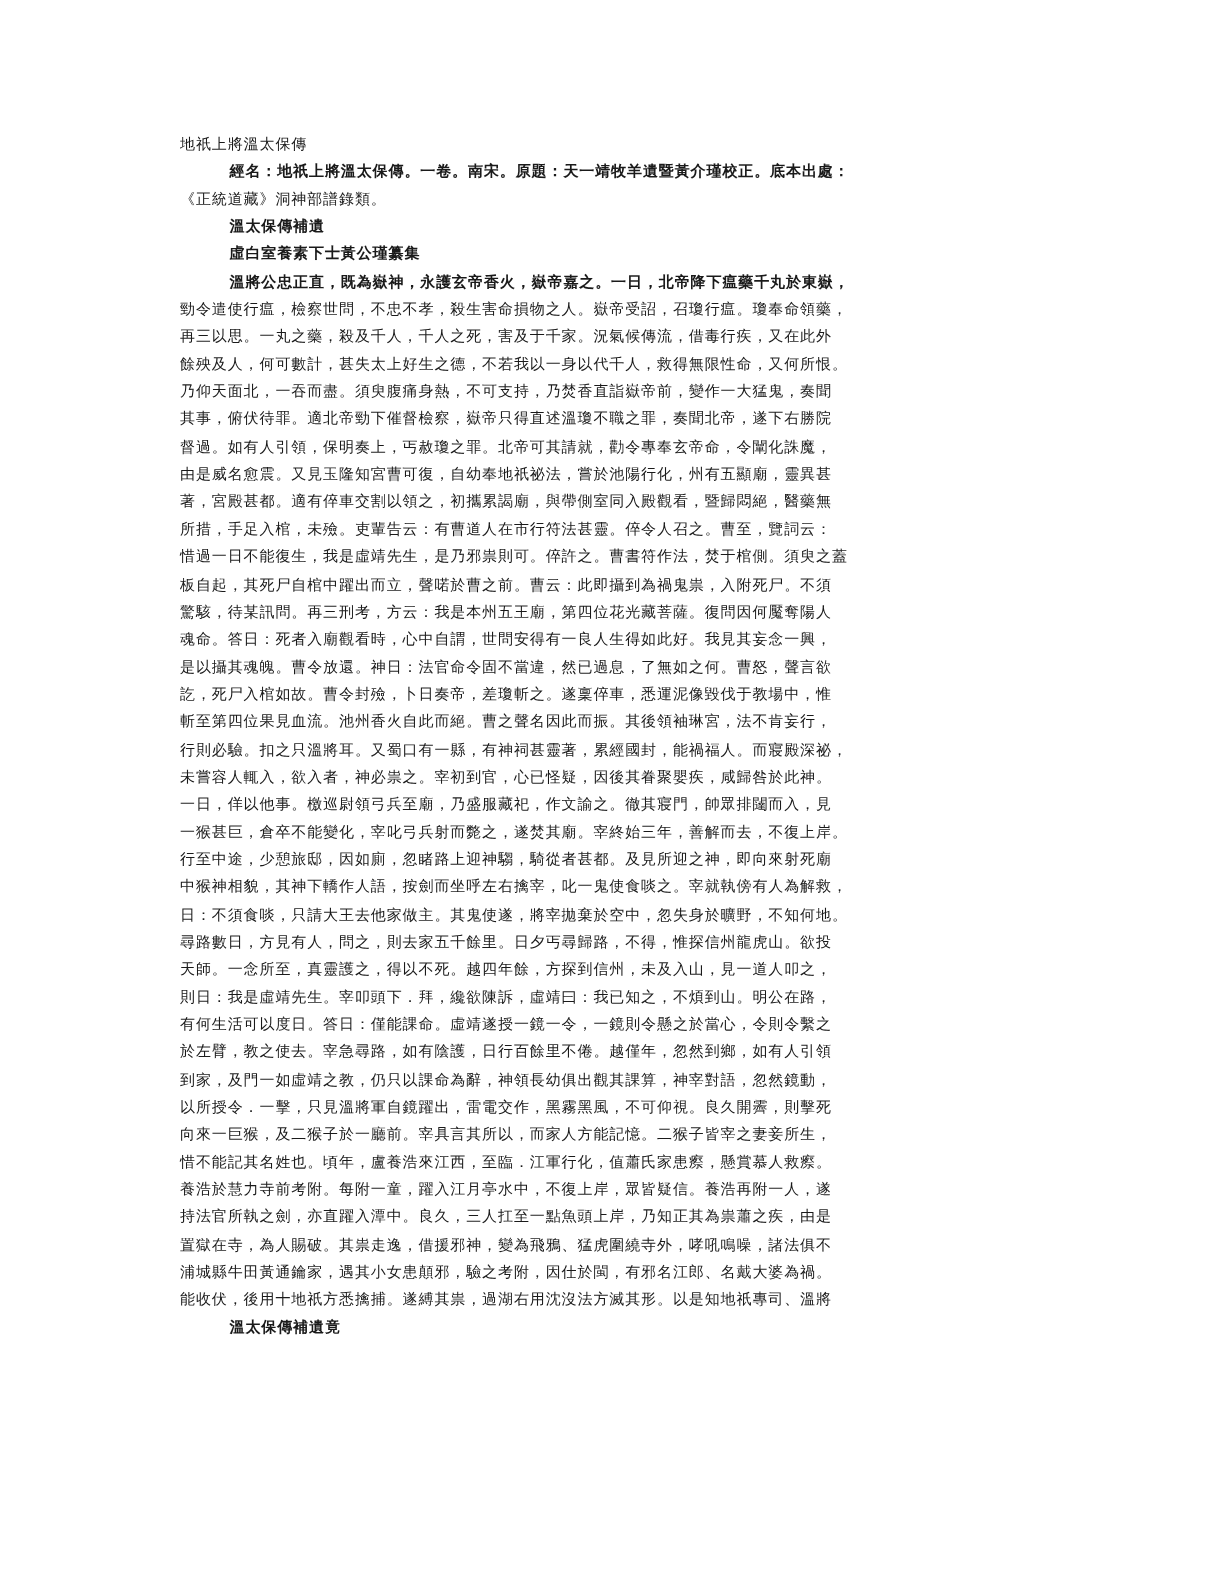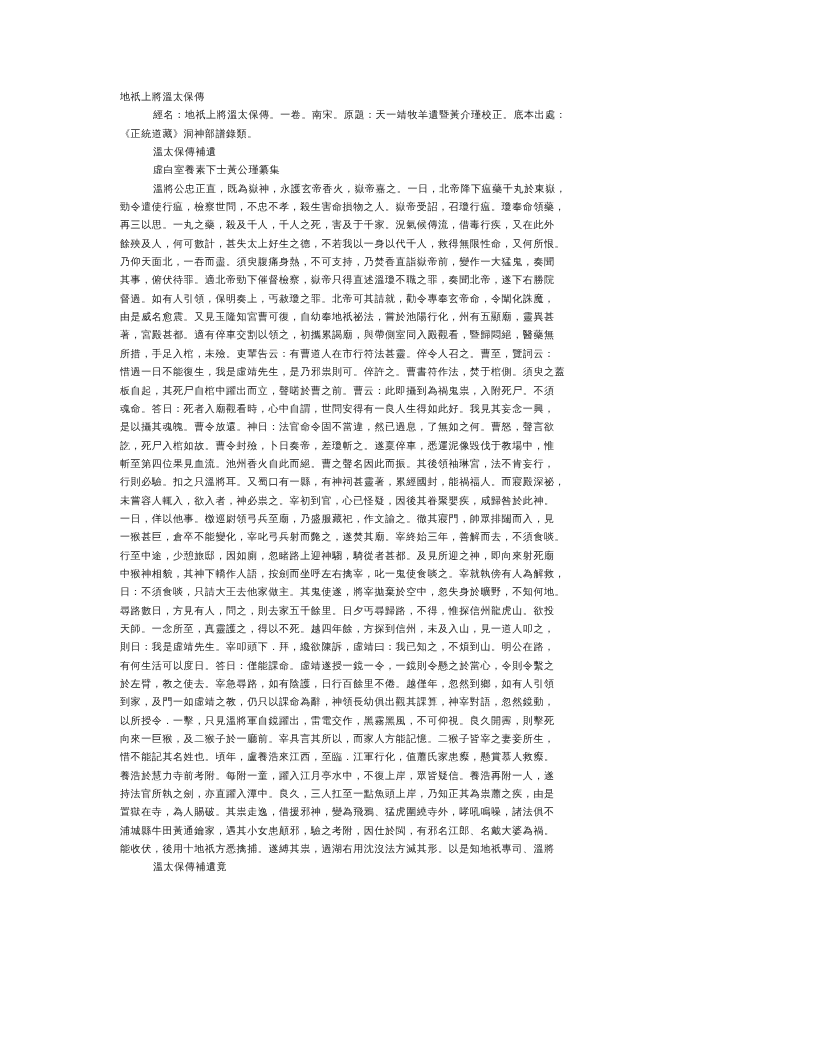--- a/index.html
+++ b/index.html
@@ -9,21 +9,21 @@
       left: 120px;
       top: 88px;
       width: 600px;
       font-family: "DejaVu Serif", "Liberation Serif", serif;
       font-size: 10px;
       line-height: 18.35px;
       color: #1a1a1a;
       letter-spacing: 0.6px;
     }
     .line { white-space: nowrap; height: 18.35px; }
-    .indent { padding-left: 33px; }
+    .indent { padding-left: 33px; font-weight: bold; }
   </style>
 </head>
 <body>
 
 <div class="page" id="page">
     <div class="line">地祇上將溫太保傳</div>
     <div class="line indent">經名：地祇上將溫太保傳。一卷。南宋。原題：天一靖牧羊遺暨黃介瑾校正。底本出處：</div>
     <div class="line">《正統道藏》洞神部譜錄類。</div>
     <div class="line indent">溫太保傳補遺</div>
     <div class="line indent">虛白室養素下士黃公瑾纂集</div>
@@ -32,28 +32,29 @@
     <div class="line">再三以思。一丸之藥，殺及千人，千人之死，害及于千家。況氣候傳流，借毒行疾，又在此外</div>
     <div class="line">餘殃及人，何可數計，甚失太上好生之德，不若我以一身以代千人，救得無限性命，又何所恨。</div>
     <div class="line">乃仰天面北，一吞而盡。須臾腹痛身熱，不可支持，乃焚香直詣嶽帝前，變作一大猛鬼，奏聞</div>
     <div class="line">其事，俯伏待罪。適北帝勁下催督檢察，嶽帝只得直述溫瓊不職之罪，奏聞北帝，遂下右勝院</div>
     <div class="line">督過。如有人引領，保明奏上，丐赦瓊之罪。北帝可其請就，勸令專奉玄帝命，令闡化誅魔，</div>
     <div class="line">由是威名愈震。又見玉隆知宮曹可復，自幼奉地祇祕法，嘗於池陽行化，州有五顯廟，靈異甚</div>
     <div class="line">著，宮殿甚都。適有倅車交割以領之，初攜累謁廟，與帶側室同入殿觀看，暨歸悶絕，醫藥無</div>
     <div class="line">所措，手足入棺，未殮。吏輩告云：有曹道人在市行符法甚靈。倅令人召之。曹至，覽詞云：</div>
     <div class="line">惜過一日不能復生，我是虛靖先生，是乃邪祟則可。倅許之。曹書符作法，焚于棺側。須臾之蓋</div>
     <div class="line">板自起，其死尸自棺中躍出而立，聲喏於曹之前。曹云：此即攝到為禍鬼祟，入附死尸。不須</div>
+    <div class="line">驚駭，待某訊問。再三刑考，方云：我是本州五王廟，第四位花光藏菩薩。復問因何魘奪陽人</div>
     <div class="line">魂命。答日：死者入廟觀看時，心中自謂，世問安得有一良人生得如此好。我見其妄念一興，</div>
     <div class="line">是以攝其魂魄。曹令放還。神日：法官命令固不當違，然已過息，了無如之何。曹怒，聲言欲</div>
     <div class="line">訖，死尸入棺如故。曹令封殮，卜日奏帝，差瓊斬之。遂稟倅車，悉運泥像毀伐于教場中，惟</div>
     <div class="line">斬至第四位果見血流。池州香火自此而絕。曹之聲名因此而振。其後領袖琳宮，法不肯妄行，</div>
     <div class="line">行則必驗。扣之只溫將耳。又蜀口有一縣，有神祠甚靈著，累經國封，能禍福人。而寢殿深祕，</div>
     <div class="line">未嘗容人輒入，欲入者，神必祟之。宰初到官，心已怪疑，因後其眷聚嬰疾，咸歸咎於此神。</div>
     <div class="line">一日，佯以他事。檄巡尉領弓兵至廟，乃盛服藏祀，作文諭之。徹其寢門，帥眾排闥而入，見</div>
-    <div class="line">一猴甚巨，倉卒不能變化，宰叱弓兵射而斃之，遂焚其廟。宰終始三年，善解而去，不須食啖。</div>
+    <div class="line">一猴甚巨，倉卒不能變化，宰叱弓兵射而斃之，遂焚其廟。宰終始三年，善解而去，不復上岸。</div>
     <div class="line">行至中途，少憩旅邸，因如廁，忽睹路上迎神騶，騎從者甚都。及見所迎之神，即向來射死廟</div>
     <div class="line">中猴神相貌，其神下轎作人語，按劍而坐呼左右擒宰，叱一鬼使食啖之。宰就執傍有人為解救，</div>
     <div class="line">日：不須食啖，只請大王去他家做主。其鬼使遂，將宰拋棄於空中，忽失身於曠野，不知何地。</div>
     <div class="line">尋路數日，方見有人，問之，則去家五千餘里。日夕丐尋歸路，不得，惟探信州龍虎山。欲投</div>
     <div class="line">天師。一念所至，真靈護之，得以不死。越四年餘，方探到信州，未及入山，見一道人叩之，</div>
     <div class="line">則日：我是虛靖先生。宰叩頭下．拜，纔欲陳訴，虛靖曰：我已知之，不煩到山。明公在路，</div>
     <div class="line">有何生活可以度日。答日：僅能課命。虛靖遂授一鏡一令，一鏡則令懸之於當心，令則令繫之</div>
     <div class="line">於左臂，教之使去。宰急尋路，如有陰護，日行百餘里不倦。越僅年，忽然到鄉，如有人引領</div>
     <div class="line">到家，及門一如虛靖之教，仍只以課命為辭，神領長幼俱出觀其課算，神宰對語，忽然鏡動，</div>
     <div class="line">以所授令．一擊，只見溫將軍自鏡躍出，雷電交作，黑霧黑風，不可仰視。良久開霽，則擊死</div>

